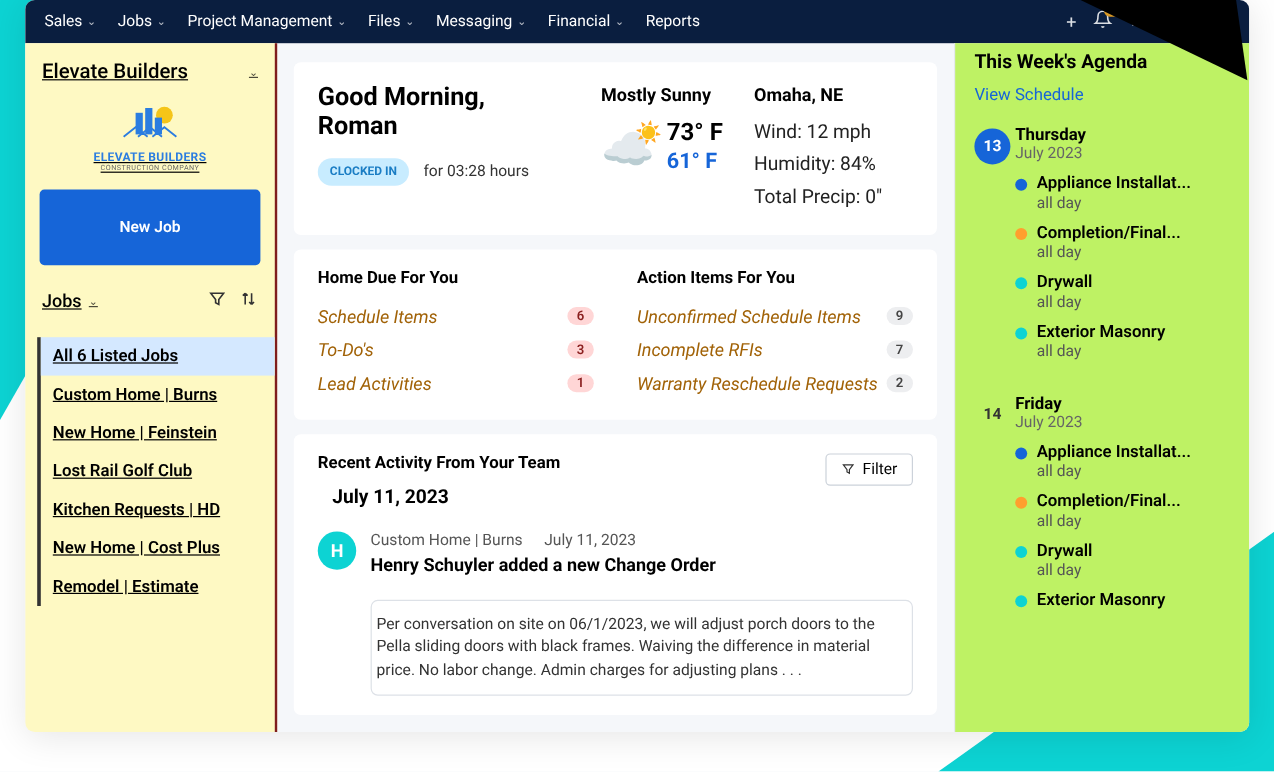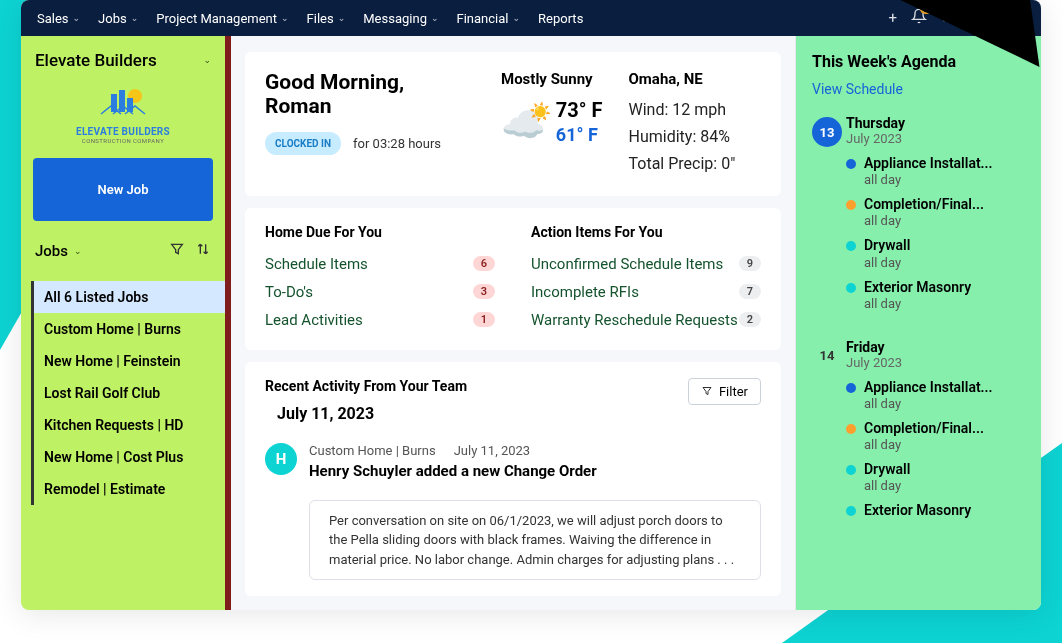--- a/index.html
+++ b/index.html
@@ -16,21 +16,21 @@
 .menu-item { display: flex; align-items: center; gap: 4px; cursor: pointer; }
 .chev { font-size: 9px; opacity: 0.7; }
 .topbar-right { display: flex; align-items: center; gap: 14px; }
 .topbar-icon { font-size: 15px; cursor: pointer; opacity: 0.85; }
 .bell-wrap { position: relative; }
 .badge { position: absolute; top: -4px; right: -6px; background: #ffb020; color: #000; font-size: 9px; border-radius: 8px; padding: 0 4px; font-weight: 600; }
 .avatar { width: 22px; height: 22px; border-radius: 50%; background: #ffb020; color: #5a2e00; font-size: 10px; font-weight: 700; display: flex; align-items: center; justify-content: center; }
 
 .content { display: flex; height: calc(100% - 36px); }
 
-.sidebar { width: 210px; background: #bef264; border-right: 6px solid #7f1d1d; padding: 14px 0; overflow-y: auto; }
+.sidebar { width: 210px; background: #fef9c3; border-right: 2px solid #7f1d1d; padding: 14px 0; overflow-y: auto; text-decoration: underline; }
 .org-row { display: flex; align-items: center; justify-content: space-between; padding: 0 14px 10px; font-size: 17px; font-weight: 500; }
 .logo-box { text-align: center; padding: 6px 0 10px; }
 .logo-svg { width: 60px; height: 36px; }
 .logo-text { font-size: 10px; color: #2b7de0; font-weight: 700; letter-spacing: 0.3px; }
 .logo-sub { font-size: 6px; color: #666; letter-spacing: 0.4px; }
 .newjob-btn { margin: 4px 12px 14px; background: #1665d8; color: #fff; border: none; border-radius: 4px; padding: 24px 0; font-size: 13px; font-weight: 600; cursor: pointer; width: calc(100% - 24px); }
 .jobs-row { display: flex; align-items: center; justify-content: space-between; padding: 6px 14px 12px; }
 .jobs-label { font-size: 15px; font-weight: 500; display: flex; align-items: center; gap: 6px; }
 .jobs-controls { display: flex; gap: 10px; font-size: 16px; color: #333; }
 .job-list { border-left: 3px solid #333; margin-left: 10px; margin-top: 8px; }
@@ -53,36 +53,36 @@
 .temp-hi { font-size: 20px; font-weight: 700; }
 .temp-lo { font-size: 18px; font-weight: 700; color: #1665d8; }
 .hero-loc { }
 .loc-name { font-size: 15px; font-weight: 700; margin-bottom: 8px; }
 .loc-line { font-size: 16px; color: #222; line-height: 1.7; }
 
 .cards-row { background: #fff; border-radius: 6px; padding: 16px 20px; display: flex; gap: 36px; }
 .card-col { flex: 1; }
 .card-title { font-size: 14px; font-weight: 700; margin-bottom: 10px; }
 .link-row { display: flex; justify-content: space-between; align-items: center; padding: 5px 0; }
-.link-text { color: #14532d; font-size: 15px; cursor: pointer; }
+.link-text { color: #a16207; font-size: 15px; cursor: pointer; font-style: italic; }
 .count-badge { background: #edeef0; border-radius: 10px; padding: 1px 8px; font-size: 11px; font-weight: 600; color: #444; }
 .count-badge.red { background: #ffd6d6; color: #8b2020; }
 
 .activity { background: #fff; border-radius: 6px; padding: 16px 20px; }
 .activity-head { display: flex; justify-content: space-between; align-items: flex-start; margin-bottom: 6px; }
 .filter-btn { border: 1px solid #ccd2da; background: #fff; border-radius: 4px; padding: 5px 12px; font-size: 13px; cursor: pointer; display: flex; align-items: center; gap: 6px; }
 .activity-date { font-size: 16px; font-weight: 700; margin: 6px 0 14px 12px; }
 .activity-item { display: flex; gap: 12px; }
 .act-avatar { width: 32px; height: 32px; border-radius: 50%; background: #0dd3d3; color: #fff; font-weight: 700; display: flex; align-items: center; justify-content: center; font-size: 15px; flex-shrink: 0; }
 .act-body { flex: 1; }
 .act-meta { display: flex; gap: 18px; font-size: 13px; color: #555; margin-bottom: 4px; }
 .act-title { font-size: 15px; font-weight: 700; margin-bottom: 10px; }
-.act-note { border: 1px solid #dde1e7; border-radius: 6px; padding: 10px 19px; font-size: 13px; color: #333; line-height: 1.5; margin-top: 20px; }
-
-.agenda { width: 246px; background: #86efac; padding: 16px 16px; border-left: 1px solid #e5e8ec; overflow-y: auto; }
+.act-note { border: 1px solid #dde1e7; border-radius: 6px; padding: 10px 4px; font-size: 13px; color: #333; line-height: 1.5; margin-top: 20px; }
+
+.agenda { width: 246px; background: #bef264; padding: 6px 16px; border-left: 1px solid #e5e8ec; overflow-y: auto; }
 .agenda-title { font-size: 16px; font-weight: 700; margin-bottom: 10px; }
 .agenda-link { color: #1665d8; font-size: 14px; cursor: pointer; margin-bottom: 18px; display: block; }
 .day-block { display: flex; gap: 4px; margin-bottom: 20px; }
 .day-num { width: 30px; height: 30px; border-radius: 50%; display: flex; align-items: center; justify-content: center; font-size: 13px; font-weight: 700; flex-shrink: 0; margin-top: 2px; }
 .day-num.today { background: #1665d8; color: #fff; }
 .day-num.plain { color: #333; }
 .day-info { flex: 1; }
 .day-name { font-size: 14px; font-weight: 700; }
 .day-month { font-size: 13px; color: #666; margin-bottom: 8px; }
 .event { display: flex; gap: 8px; margin-bottom: 8px; }

